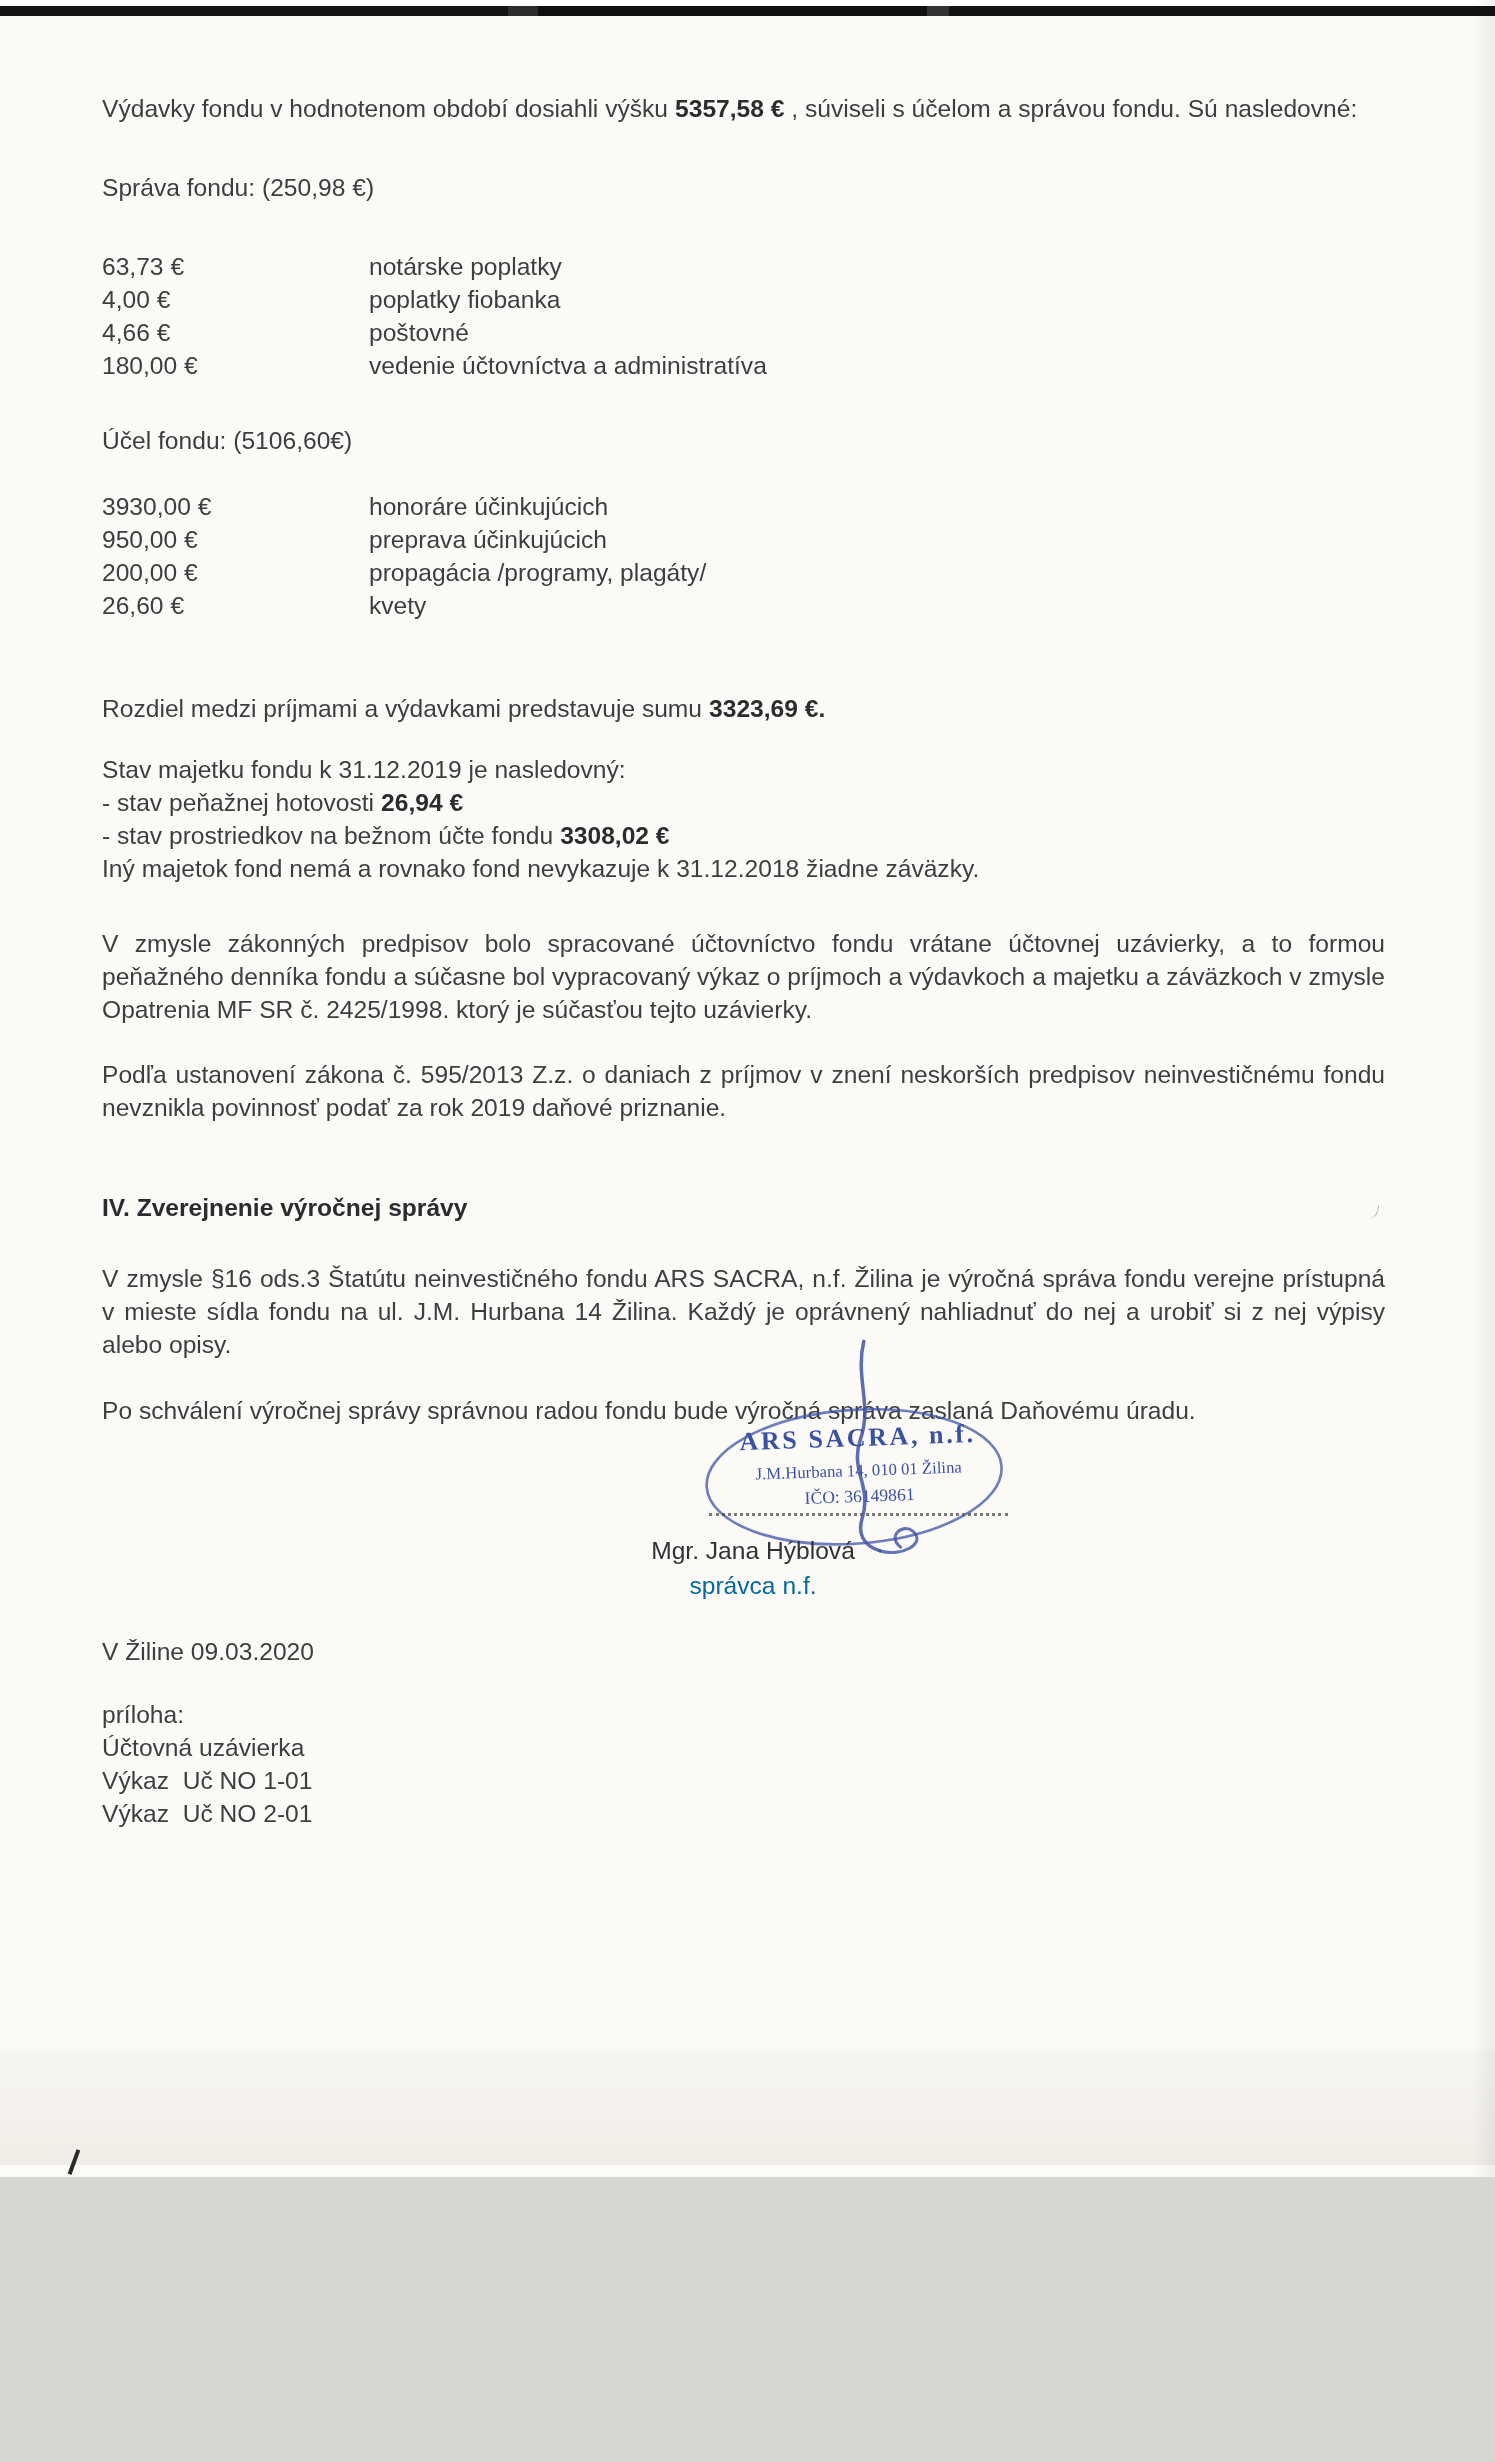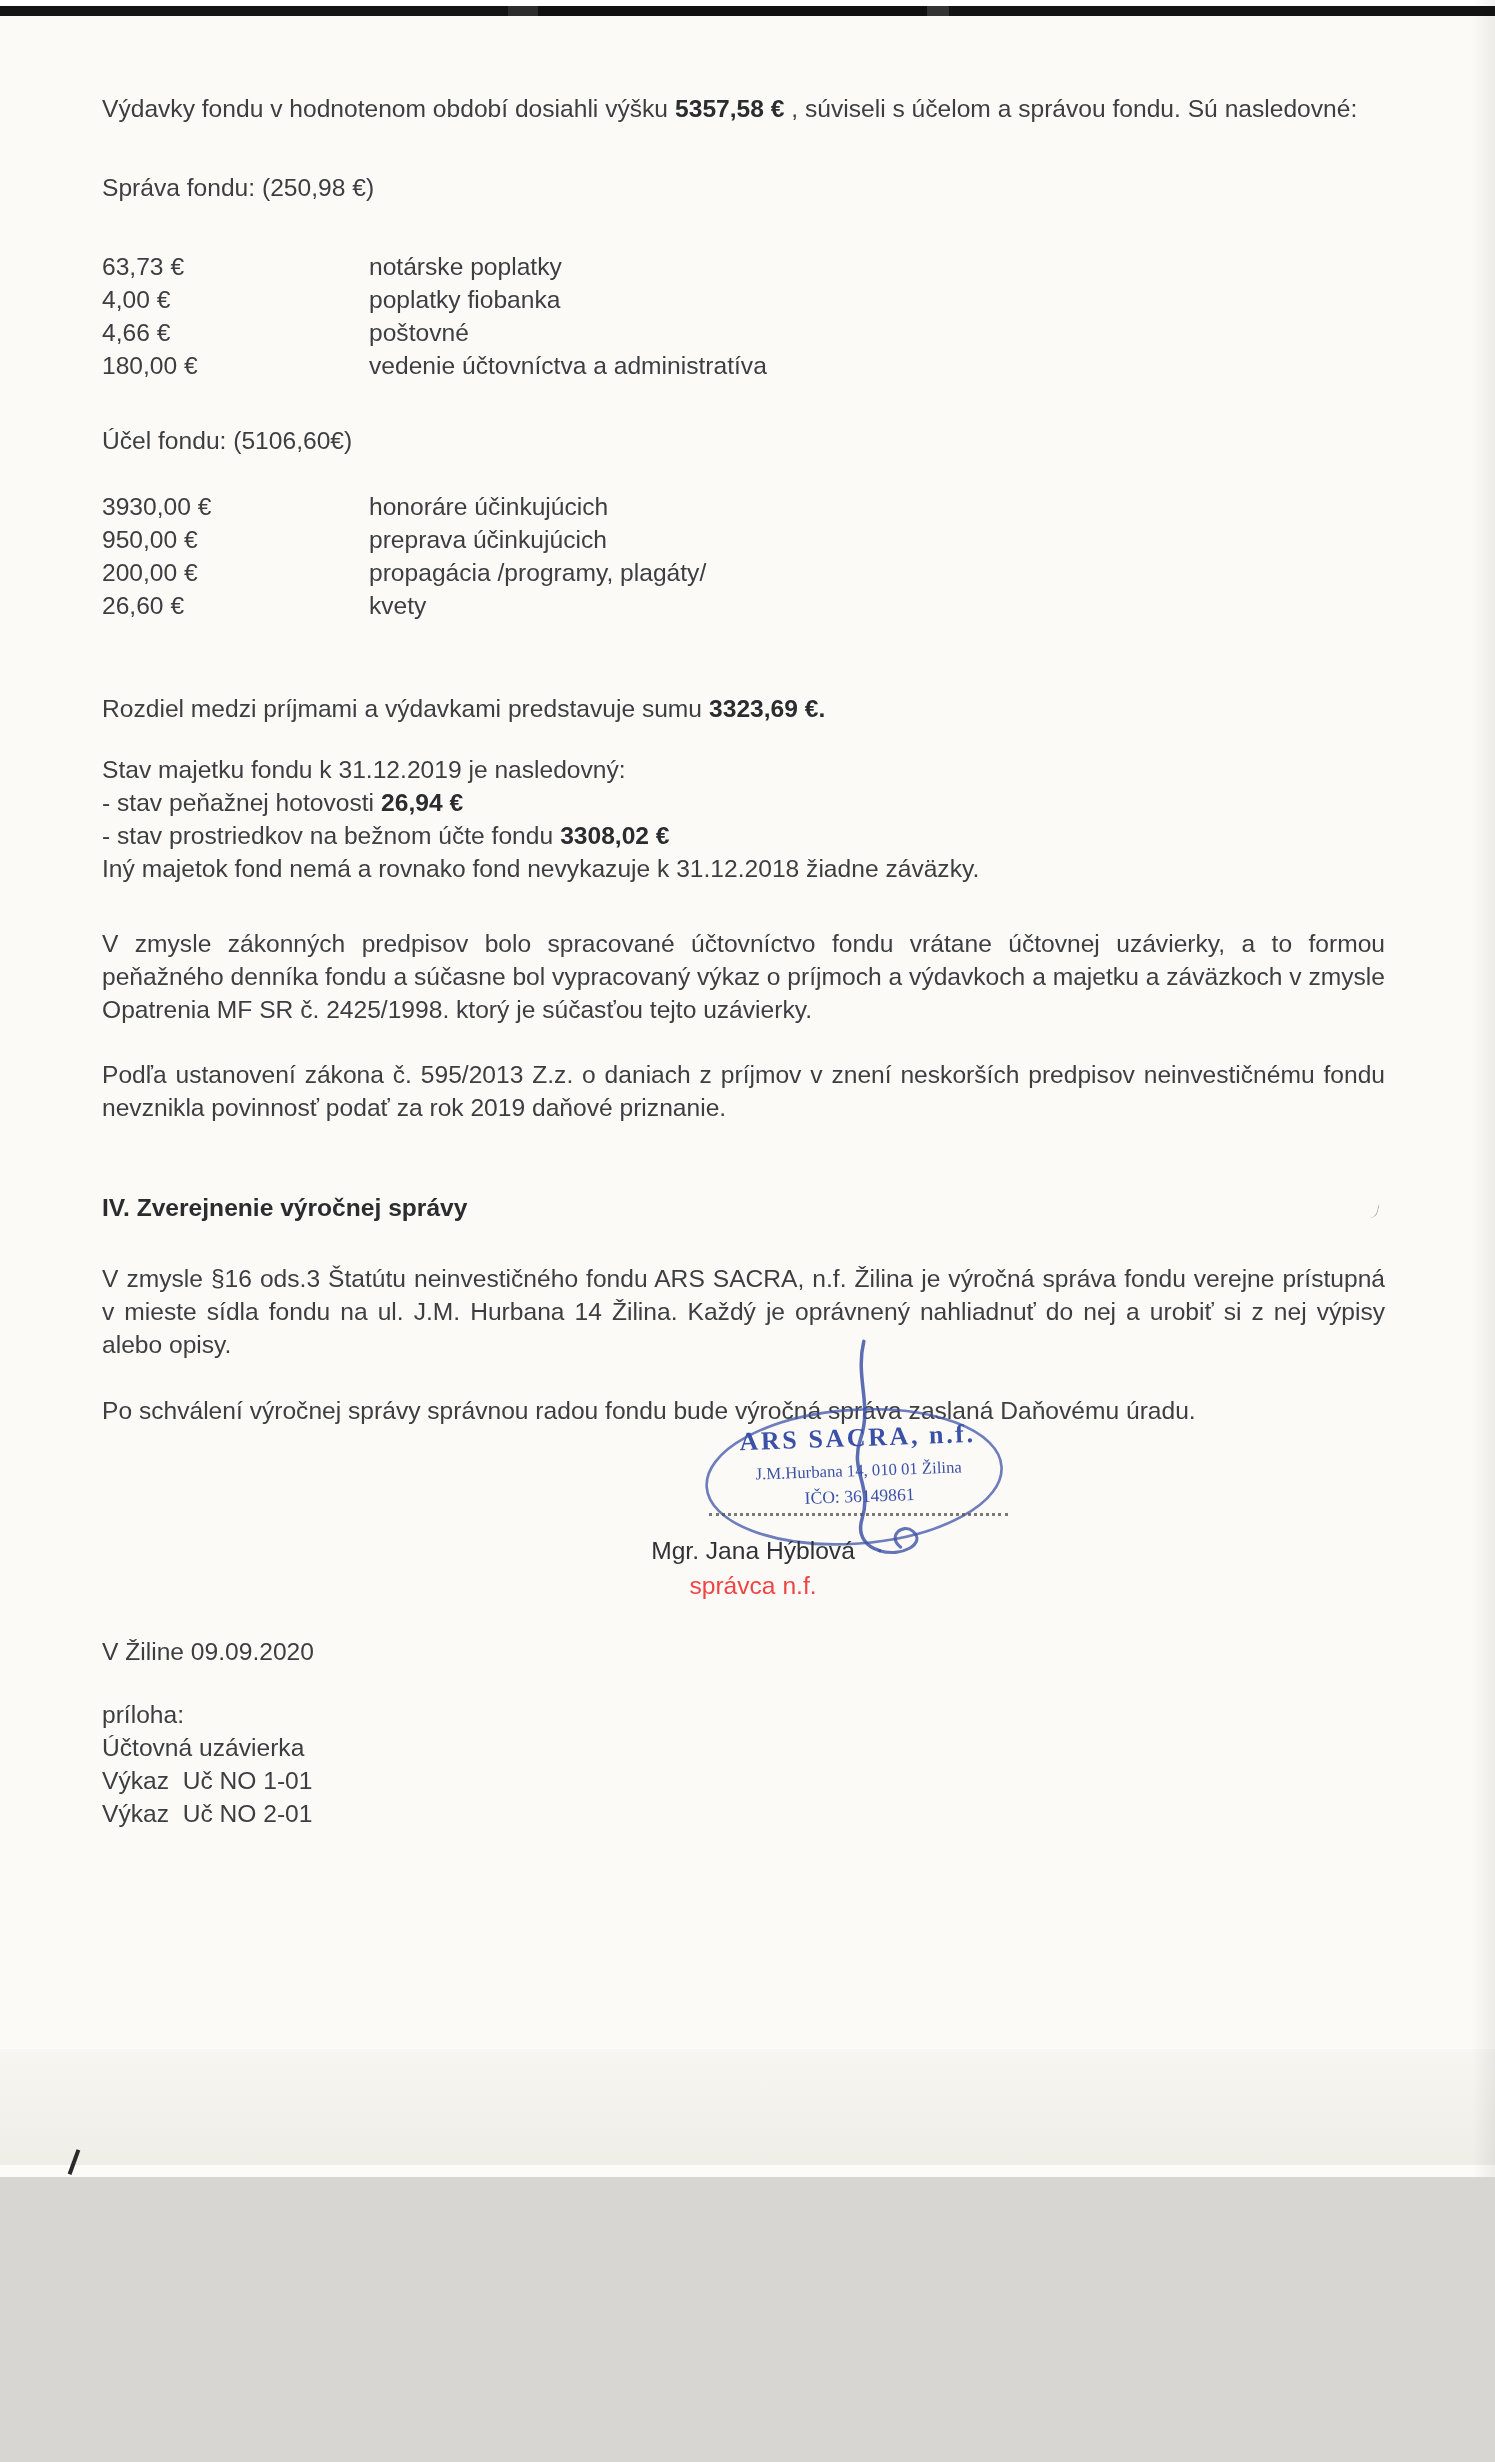--- a/index.html
+++ b/index.html
@@ -48,21 +48,21 @@
   .m-posch{margin-top:33px;}
   .sig-area{position:relative;margin-top:-24.6px;height:220px;}
   .stamp-svg{position:absolute;left:563px;top:-66px;width:387px;height:264px;overflow:visible;}
   .stamp-text{position:absolute;left:607px;top:21px;width:299px;text-align:center;
     color:#3b51a8;font-family:"Liberation Serif","DejaVu Serif",serif;transform:rotate(-2deg);}
   .stamp-l1{font-weight:700;font-size:26px;line-height:30px;letter-spacing:2.6px;}
   .stamp-l2{font-size:16.7px;line-height:21px;margin-top:7px;}
   .stamp-l3{font-size:17.6px;line-height:21px;margin-top:5.3px;}
   .stamp-dots{position:absolute;left:607px;top:111px;width:299px;border-bottom:3.5px dotted #4f4f4f;opacity:.75;}
   .sig-name{position:absolute;left:475px;top:132px;width:352px;text-align:center;color:#303236;}
-  .sig-role{position:absolute;left:475px;top:167px;width:352px;text-align:center;color:#ef4444;}
+  .sig-role{position:absolute;left:475px;top:167px;width:352px;text-align:center;color:#0369a1;}
   .m-date{margin-top:13px;}
   .m-attach{margin-top:30px;}
   .attach-line{white-space:pre-wrap;}
 </style>
 </head>
 <body>
 
 <div class="page">
 
   <div class="top-white"></div>
@@ -147,21 +147,21 @@
       <div class="stamp-text">
         <div class="stamp-l1">ARS SACRA, n.f.</div>
         <div class="stamp-l2">J.M.Hurbana 14, 010 01 Žilina</div>
         <div class="stamp-l3">IČO: 36149861</div>
       </div>
       <div class="stamp-dots"></div>
       <div class="sig-name">Mgr. Jana Hýblová</div>
       <div class="sig-role">správca n.f.</div>
     </div>
 
-    <p class="m-date">V Žiline 09.09.2020</p>
+    <p class="m-date">V Žiline 09.03.2020</p>
 
     <div class="m-attach">
       <p>príloha:</p>
       <p class="attach-line">Účtovná uzávierka</p>
       <p class="attach-line">Výkaz  Uč NO 1-01</p>
       <p class="attach-line">Výkaz  Uč NO 2-01</p>
     </div>
 
   </div>
 </div>

